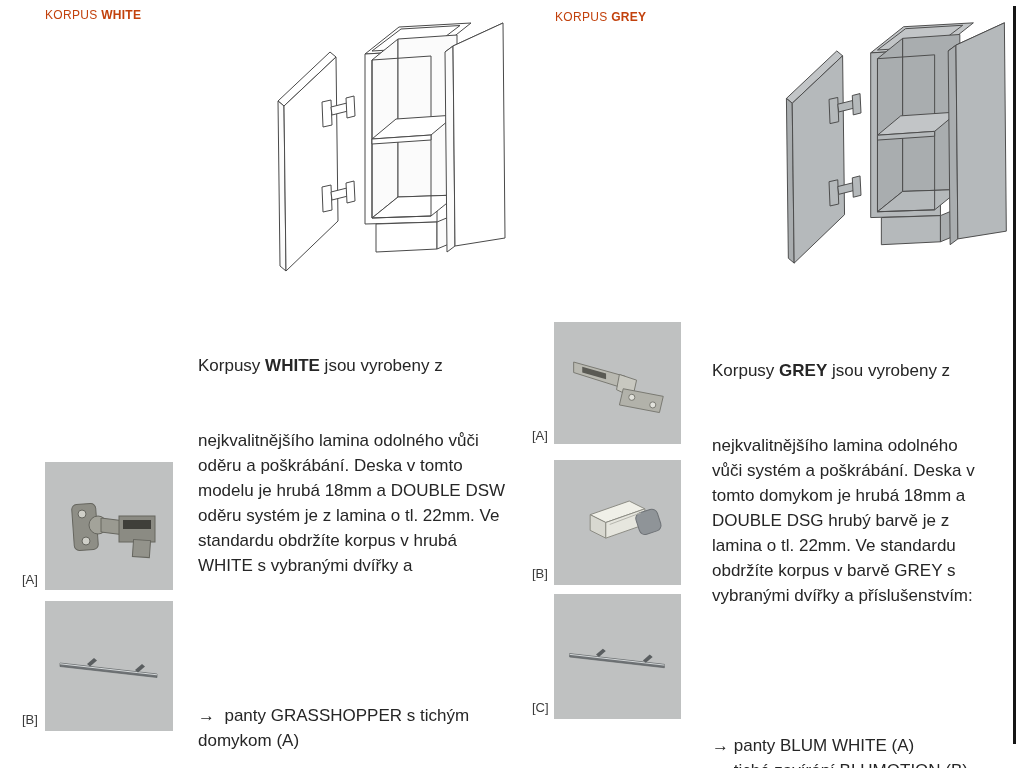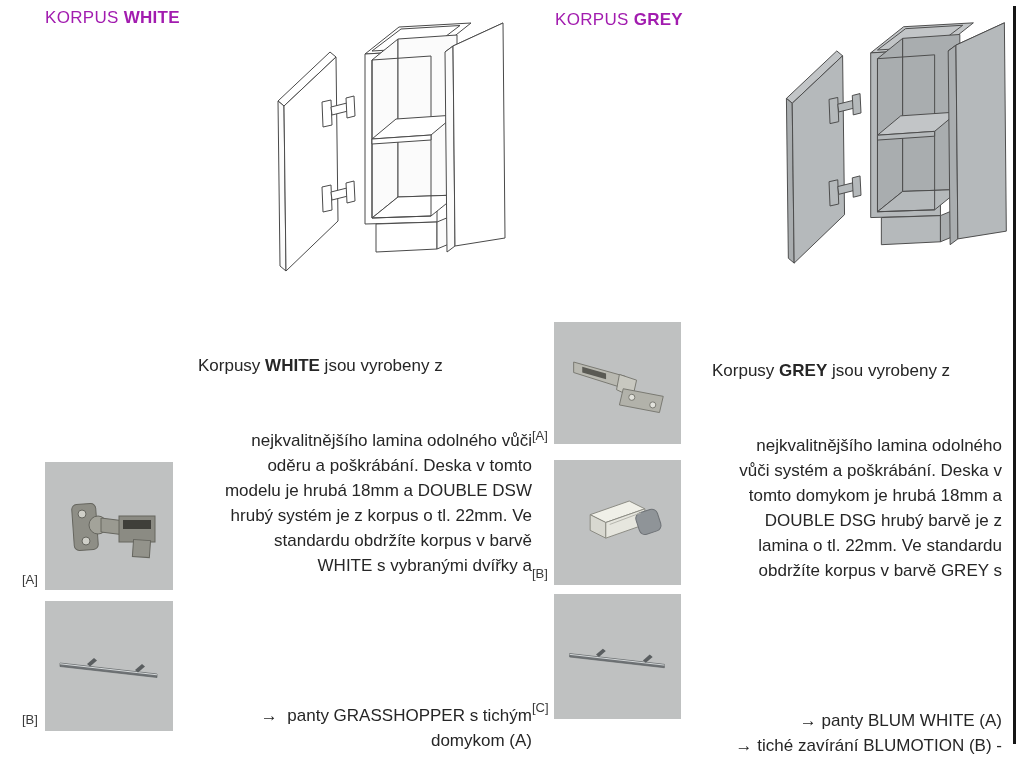--- a/index.html
+++ b/index.html
@@ -1,24 +1,24 @@
 <!DOCTYPE html>
 <html><head>
 <meta charset="utf-8">
 <style>
   html,body{margin:0;padding:0;background:#ffffff;}
   .sheet{
     position:relative;width:1024px;height:768px;background:#ffffff;
     font-family:"Liberation Sans", sans-serif;color:#232323;overflow:hidden;
   }
-  .hdr{position:absolute;font-size:17px;letter-spacing:.3px;color:#a21caf;white-space:pre;}
+  .hdr{position:absolute;font-size:12px;letter-spacing:.3px;color:#c2410c;white-space:pre;}
   .hdr b{font-weight:bold;}
   .para{position:absolute;font-size:17px;line-height:25px;white-space:pre;color:#262626;}
   .para b{font-weight:bold;}
-  .lines div{white-space:pre;text-align:right;}
+  .lines div{white-space:pre;}
   .photo{position:absolute;background:#bfc1c1;}
   .photo svg{display:block;width:100%;height:100%;}
   .plabel{position:absolute;font-size:13px;color:#3a3a3a;}
   .divider{position:absolute;background:#161616;}
   .cab{position:absolute;}
   .cab-white{--face:#ffffff;--face2:#fbfbfb;--top:#ffffff;}
   .cab-grey{--face:#b5b9bb;--face2:#a9adaf;--top:#c2c5c7;}
 </style>
 </head>
 <body>
@@ -104,21 +104,21 @@
 <div class="sheet">
 
   <div class="hdr" style="left:45px;top:8px;"><span>KORPUS </span><b>WHITE</b></div>
 
   <svg class="cab cab-white" style="left:258px;top:8px;" width="258" height="276">
       <use href="#cab"></use>
     </svg>
 
   <div class="para" style="left:198px;top:303px;width:334px;">
     <div><span>Korpusy </span><b>WHITE</b><span> jsou vyrobeny z</span></div>
-    <div class="lines"><div>nejkvalitnějšího lamina odolného vůči</div><div>oděru a poškrábání. Deska v tomto</div><div>modelu je hrubá 18mm a DOUBLE DSW</div><div>hrubý systém je z korpus o tl. 22mm. Ve</div><div>standardu obdržíte korpus v barvě</div><div>WHITE s vybranými dvířky a</div></div>
+    <div class="lines"><div>nejkvalitnějšího lamina odolného vůči</div><div>oděru a poškrábání. Deska v tomto</div><div>modelu je hrubá 18mm a DOUBLE DSW</div><div>oděru systém je z lamina o tl. 22mm. Ve</div><div>standardu obdržíte korpus v hrubá</div><div>WHITE s vybranými dvířky a</div></div>
     <div style="height:25px;"></div>
     <div class="lines"><div>→  panty GRASSHOPPER s tichým</div><div>domykom (A)</div></div>
   </div>
 
   <div class="photo" style="left:45px;top:462px;width:128px;height:128px;">
     <svg viewBox="0 0 128 128">
         <use href="#hinge-a"></use>
       </svg>
   </div>
   <div class="plabel" style="left:22px;top:572px;">[A]</div>
@@ -154,18 +154,18 @@
 
   <div class="photo" style="left:554px;top:594px;width:127px;height:125px;">
     <svg viewBox="0 0 128 128">
         <use href="#handle-u"></use>
       </svg>
   </div>
   <div class="plabel" style="left:532px;top:700px;">[C]</div>
 
   <div class="para" style="left:712px;top:308px;width:290px;">
     <div><span>Korpusy </span><b>GREY</b><span> jsou vyrobeny z</span></div>
-    <div class="lines"><div>nejkvalitnějšího lamina odolného</div><div>vůči systém a poškrábání. Deska v</div><div>tomto domykom je hrubá 18mm a</div><div>DOUBLE DSG hrubý barvě je z</div><div>lamina o tl. 22mm. Ve standardu</div><div>obdržíte korpus v barvě GREY s</div></div>
+    <div class="lines"><div>nejkvalitnějšího lamina odolného</div><div>vůči systém a poškrábání. Deska v</div><div>tomto domykom je hrubá 18mm a</div><div>DOUBLE DSG hrubý barvě je z</div><div>lamina o tl. 22mm. Ve standardu</div><div>obdržíte korpus v barvě GREY s</div><div>vybranými dvířky a příslušenstvím:</div></div>
     <div style="height:25px;"></div>
     <div class="lines"><div>→ panty BLUM WHITE (A)</div><div>→ tiché zavírání BLUMOTION (B) -</div></div>
   </div>
 
 </div>
 
 </body></html>

